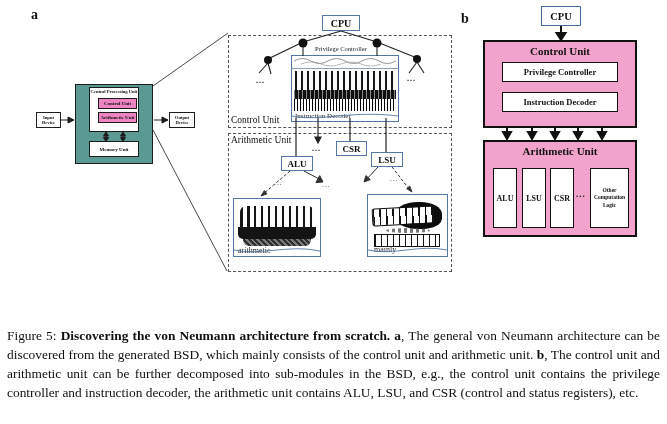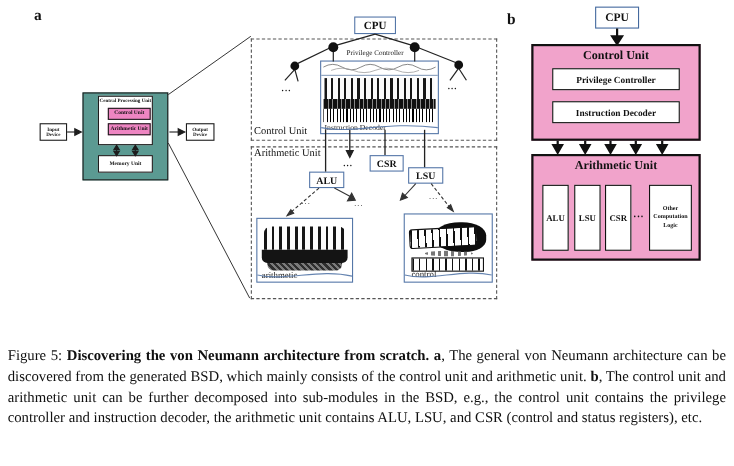--- a/index.html
+++ b/index.html
@@ -81,21 +81,21 @@
     <div style="height:12px;margin:0 4px;background:#141414;border-radius:0 0 5px 5px;"></div>
     <div class="tex" style="height:7px;margin:0 9px;border-radius:0 0 6px 6px;"></div>
     <div class="modlabel" style="position:absolute;left:4px;bottom:1px;">arithmetic</div>
   </div>
 
   <div class="abs bluebox" style="left:367px;top:194px;width:81px;height:63px;">
     <div class="abs" style="left:26px;top:7px;width:48px;height:27px;background:#0d0d0d;border-radius:50% 45% 40% 50%;"></div>
     <div class="abs" style="left:4px;top:12px;width:62px;height:18px;border:1px solid #111;border-radius:3px;transform:rotate(-3deg);background:repeating-linear-gradient(90deg,#111 0 1.5px,#fff 1.5px 6.5px);"></div>
     <div class="abs" style="left:18px;top:33px;width:44px;height:5px;border-radius:50%;opacity:.8;background:repeating-linear-gradient(90deg,#555 0 3px,rgba(0,0,0,0) 3px 6px);"></div>
     <div class="abs" style="left:6px;top:39px;width:66px;height:13px;border:1px solid #111;background:repeating-linear-gradient(90deg,#111 0 1.2px,#fff 1.2px 6px);"></div>
-    <div class="modlabel abs" style="left:6px;bottom:2px;">control</div>
+    <div class="modlabel abs" style="left:6px;bottom:2px;">mainly</div>
   </div>
 
   <div class="abs bold" style="left:461px;top:11px;font-size:14px;">b</div>
   <div class="abs cc bold" style="left:541px;top:6px;width:40px;height:20px;font-size:10.5px;background:#fff;border:1.6px solid #44699e;">CPU</div>
 
   <div class="abs pinkb" style="left:483px;top:40px;width:154px;height:88px;">
     <div class="bold" style="text-align:center;margin-top:3px;font-size:11px;">Control Unit</div>
   </div>
   <div class="abs bwhite cc bold" style="left:502px;top:62px;width:116px;height:20px;font-size:8.5px;">Privilege Controller</div>
   <div class="abs bwhite cc bold" style="left:502px;top:92px;width:116px;height:20px;font-size:8.5px;">Instruction Decoder</div>
@@ -187,17 +187,17 @@
         <polygon points="598,132 606,132 602,139"></polygon>
     </g>
 
     <g stroke="#5577a8" stroke-width="1" fill="none" opacity="0.9">
       <path d="M292,116 C320,122 350,110 398,116"></path>
       <path d="M234,250 C260,256 290,244 320,251"></path>
       <path d="M368,250 C392,256 420,244 447,250"></path>
     </g>
   </svg>
 
-  <div class="abs caption" style="left:7px;top:313px;width:653px;">
+  <div class="abs caption" style="left:7px;top:326px;width:653px;">
     <span>Figure 5: </span><span class="bold">Discovering the von Neumann architecture from scratch. </span><span class="bold">a</span><span>, The general von Neumann architecture can be discovered from the generated BSD, which mainly consists of the control unit and arithmetic unit. </span><span class="bold">b</span><span>, The control unit and arithmetic unit can be further decomposed into sub-modules in the BSD, e.g., the control unit contains the privilege controller and instruction decoder, the arithmetic unit contains ALU, LSU, and CSR (control and status registers), etc.</span>
   </div>
 
 </div>
 
 </body></html>

